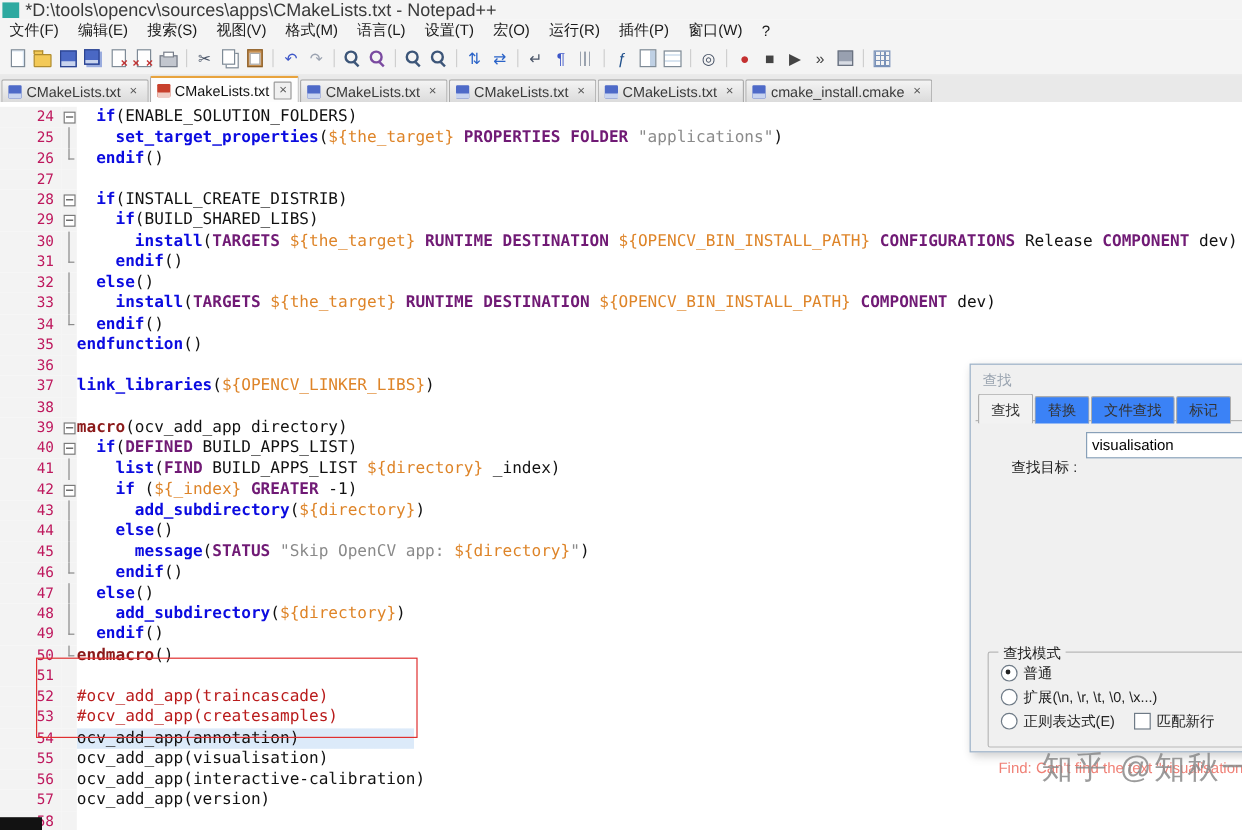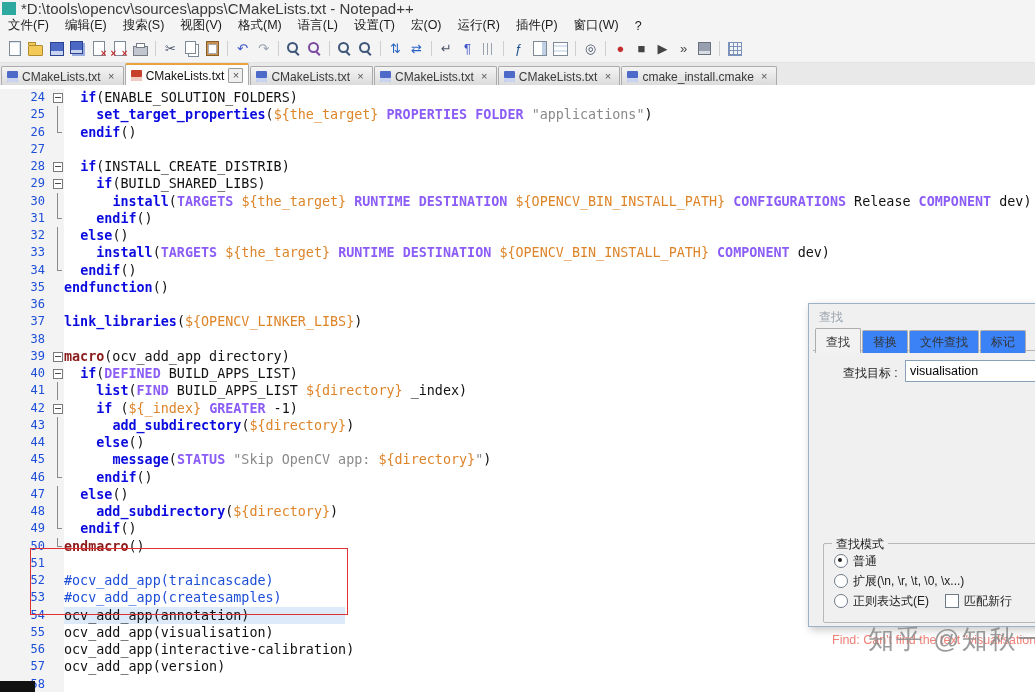--- a/index.html
+++ b/index.html
@@ -47,46 +47,46 @@
   .tab.active{background:#FDFDFD;height:21px;border-top:2px solid #E8A33D;color:#111;}
   .tab-icon{width:11px;height:11px;background:#4E6AC8;border-radius:1px;box-shadow:inset 0 -4px 0 #C8D4F0;flex:none;}
   .tab-icon.mod{background:#C8402C;box-shadow:inset 0 -4px 0 #F0CCC4;}
   .tab-close{width:13px;height:13px;display:flex;align-items:center;justify-content:center;color:#555;font-size:11px;line-height:1;}
   .tab.active .tab-close{border:1px solid #9A9A9A;border-radius:1px;background:#F0F0F0;}
   
   .editor{position:absolute;left:0;top:85px;width:1035px;bottom:0;background:#FFF;
     font-family:"DejaVu Sans Mono","Liberation Mono",monospace;font-size:13.4px;}
   #lines{padding-top:4px;}
   .line{display:flex;height:17.25px;line-height:17.25px;}
-  .ln{flex:0 0 51px;text-align:right;padding-right:6px;box-sizing:border-box;background:#F3F3F3;color:#1d4ed8;font-size:12px;}
+  .ln{flex:0 0 51px;text-align:right;padding-right:6px;box-sizing:border-box;background:#F3F3F3;color:#be185d;font-size:12px;}
   .fold{flex:0 0 13px;position:relative;background:#F3F3F3;}
   .fold.box::before{content:"";position:absolute;left:2px;top:4px;width:8px;height:8px;border:1px solid #7A7A7A;background:#FFF;}
   .fold.box::after{content:"";position:absolute;left:4px;top:8px;width:6px;height:1px;background:#4A4A4A;}
   .fold.v::before{content:"";position:absolute;left:6px;top:0;width:1px;height:17.25px;background:#8A8A8A;}
   .fold.end::before{content:"";position:absolute;left:6px;top:0;width:1px;height:9px;background:#8A8A8A;}
   .fold.end::after{content:"";position:absolute;left:6px;top:8px;width:5px;height:1px;background:#8A8A8A;}
   .code{flex:1 1 auto;white-space:pre;color:#111;}
   .line.current .code{background:linear-gradient(90deg,#DCEAF9 0 281px,rgba(220,234,249,0) 281px);}
   .c-kw{color:#0B0BE0;font-weight:bold;}
   .c-mc{color:#8B1A1A;font-weight:bold;}
-  .c-wd{color:#8b5cf6;font-weight:bold;}
+  .c-wd{color:#701a75;font-weight:bold;}
   .c-var{color:#DE8428;}
   .c-str{color:#8A8A8A;}
-  .c-cm{color:#1d4ed8;}
+  .c-cm{color:#b91c1c;}
   .c-pl{color:#111;}
   .anno-rect{position:absolute;left:30px;top:463px;width:316px;height:65px;border:1px solid #E03030;z-index:5;}
   
   .find-dialog{position:absolute;left:808px;top:303px;width:420px;height:322px;background:#F0F0F0;
     border:1px solid #9DB2C8;box-shadow:2px 3px 8px rgba(0,0,0,0.22);z-index:10;font-size:12px;color:#222;}
   .fd-title{position:absolute;left:10px;top:5px;color:#9AA4B0;font-size:12px;}
   .fd-tabs{position:absolute;left:6px;top:26px;display:flex;z-index:2;}
   .fd-tab{padding:3px 10px 2px 10px;border:1px solid #ADADAD;border-bottom:none;background:#3b82f6;margin-right:1px;border-radius:2px 2px 0 0;color:#333;}
   .fd-tab.active{background:#F2F2F2;padding-top:5px;margin-top:-2px;}
   .fd-body{position:absolute;left:4px;top:46px;right:0;bottom:4px;border-top:1px solid #B4B4B4;}
-  .fd-label{position:absolute;left:30px;top:14px;text-align:center;}
+  .fd-label{position:absolute;left:30px;top:30px;text-align:center;}
   .fd-input{position:absolute;left:92px;top:9px;width:300px;height:18px;border:1px solid #88A0B8;background:#FFF;
     font-family:"Liberation Sans",sans-serif;font-size:12.5px;padding:1px 4px;}
   .fd-opts{position:absolute;left:12px;top:124px;}
   .fd-row{display:flex;align-items:center;height:14px;margin-bottom:6px;white-space:nowrap;}
   .cbx{width:12px;height:12px;border:1px solid #6E7A86;background:#FFF;display:inline-block;position:relative;margin-right:5px;flex:none;}
   .cbx.checked::after{content:"✓";position:absolute;left:0px;top:-2px;color:#2B5FB8;font-size:12px;font-weight:bold;}
   .fd-group{position:absolute;left:10px;top:192px;width:392px;height:78px;border:1px solid #B8B8B8;border-radius:2px;}
   .fd-group-label{position:absolute;left:8px;top:-8px;background:#F0F0F0;padding:0 4px;}
   #fdradios{position:absolute;left:10px;top:10px;}
   .rdo{width:12px;height:12px;border:1px solid #6E7A86;border-radius:50%;background:#FFF;display:inline-block;position:relative;margin-right:5px;flex:none;}

